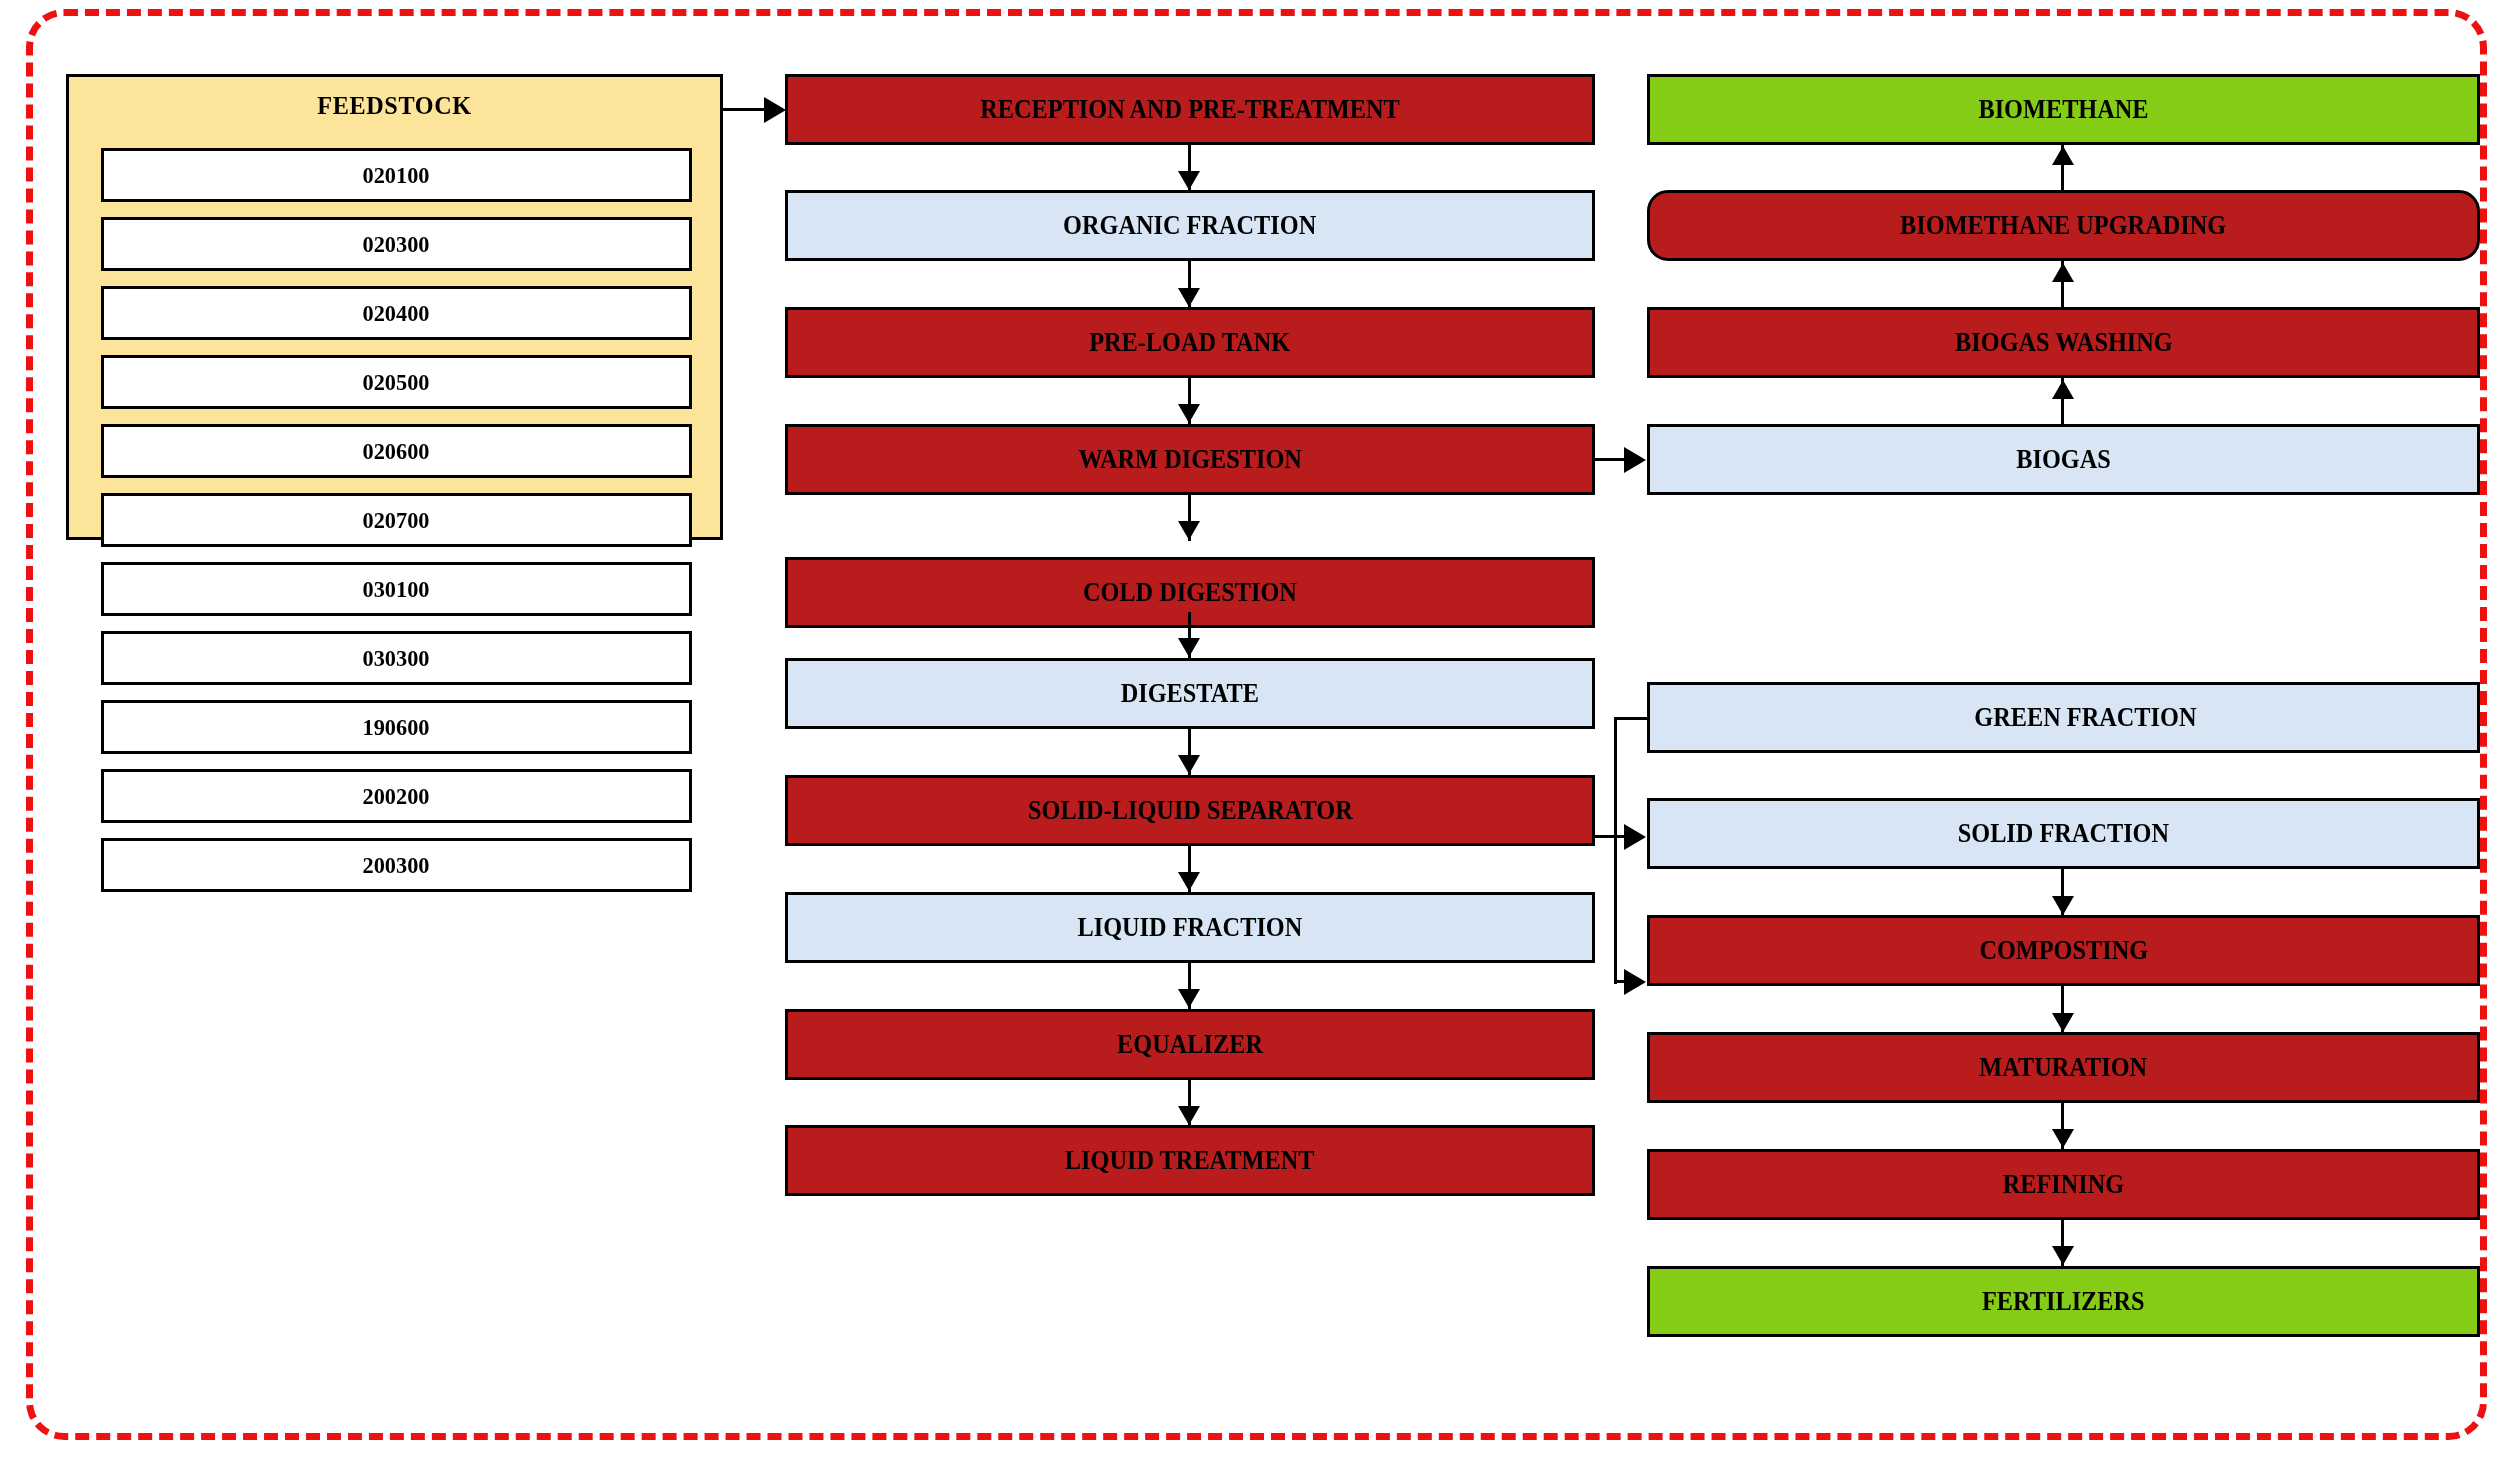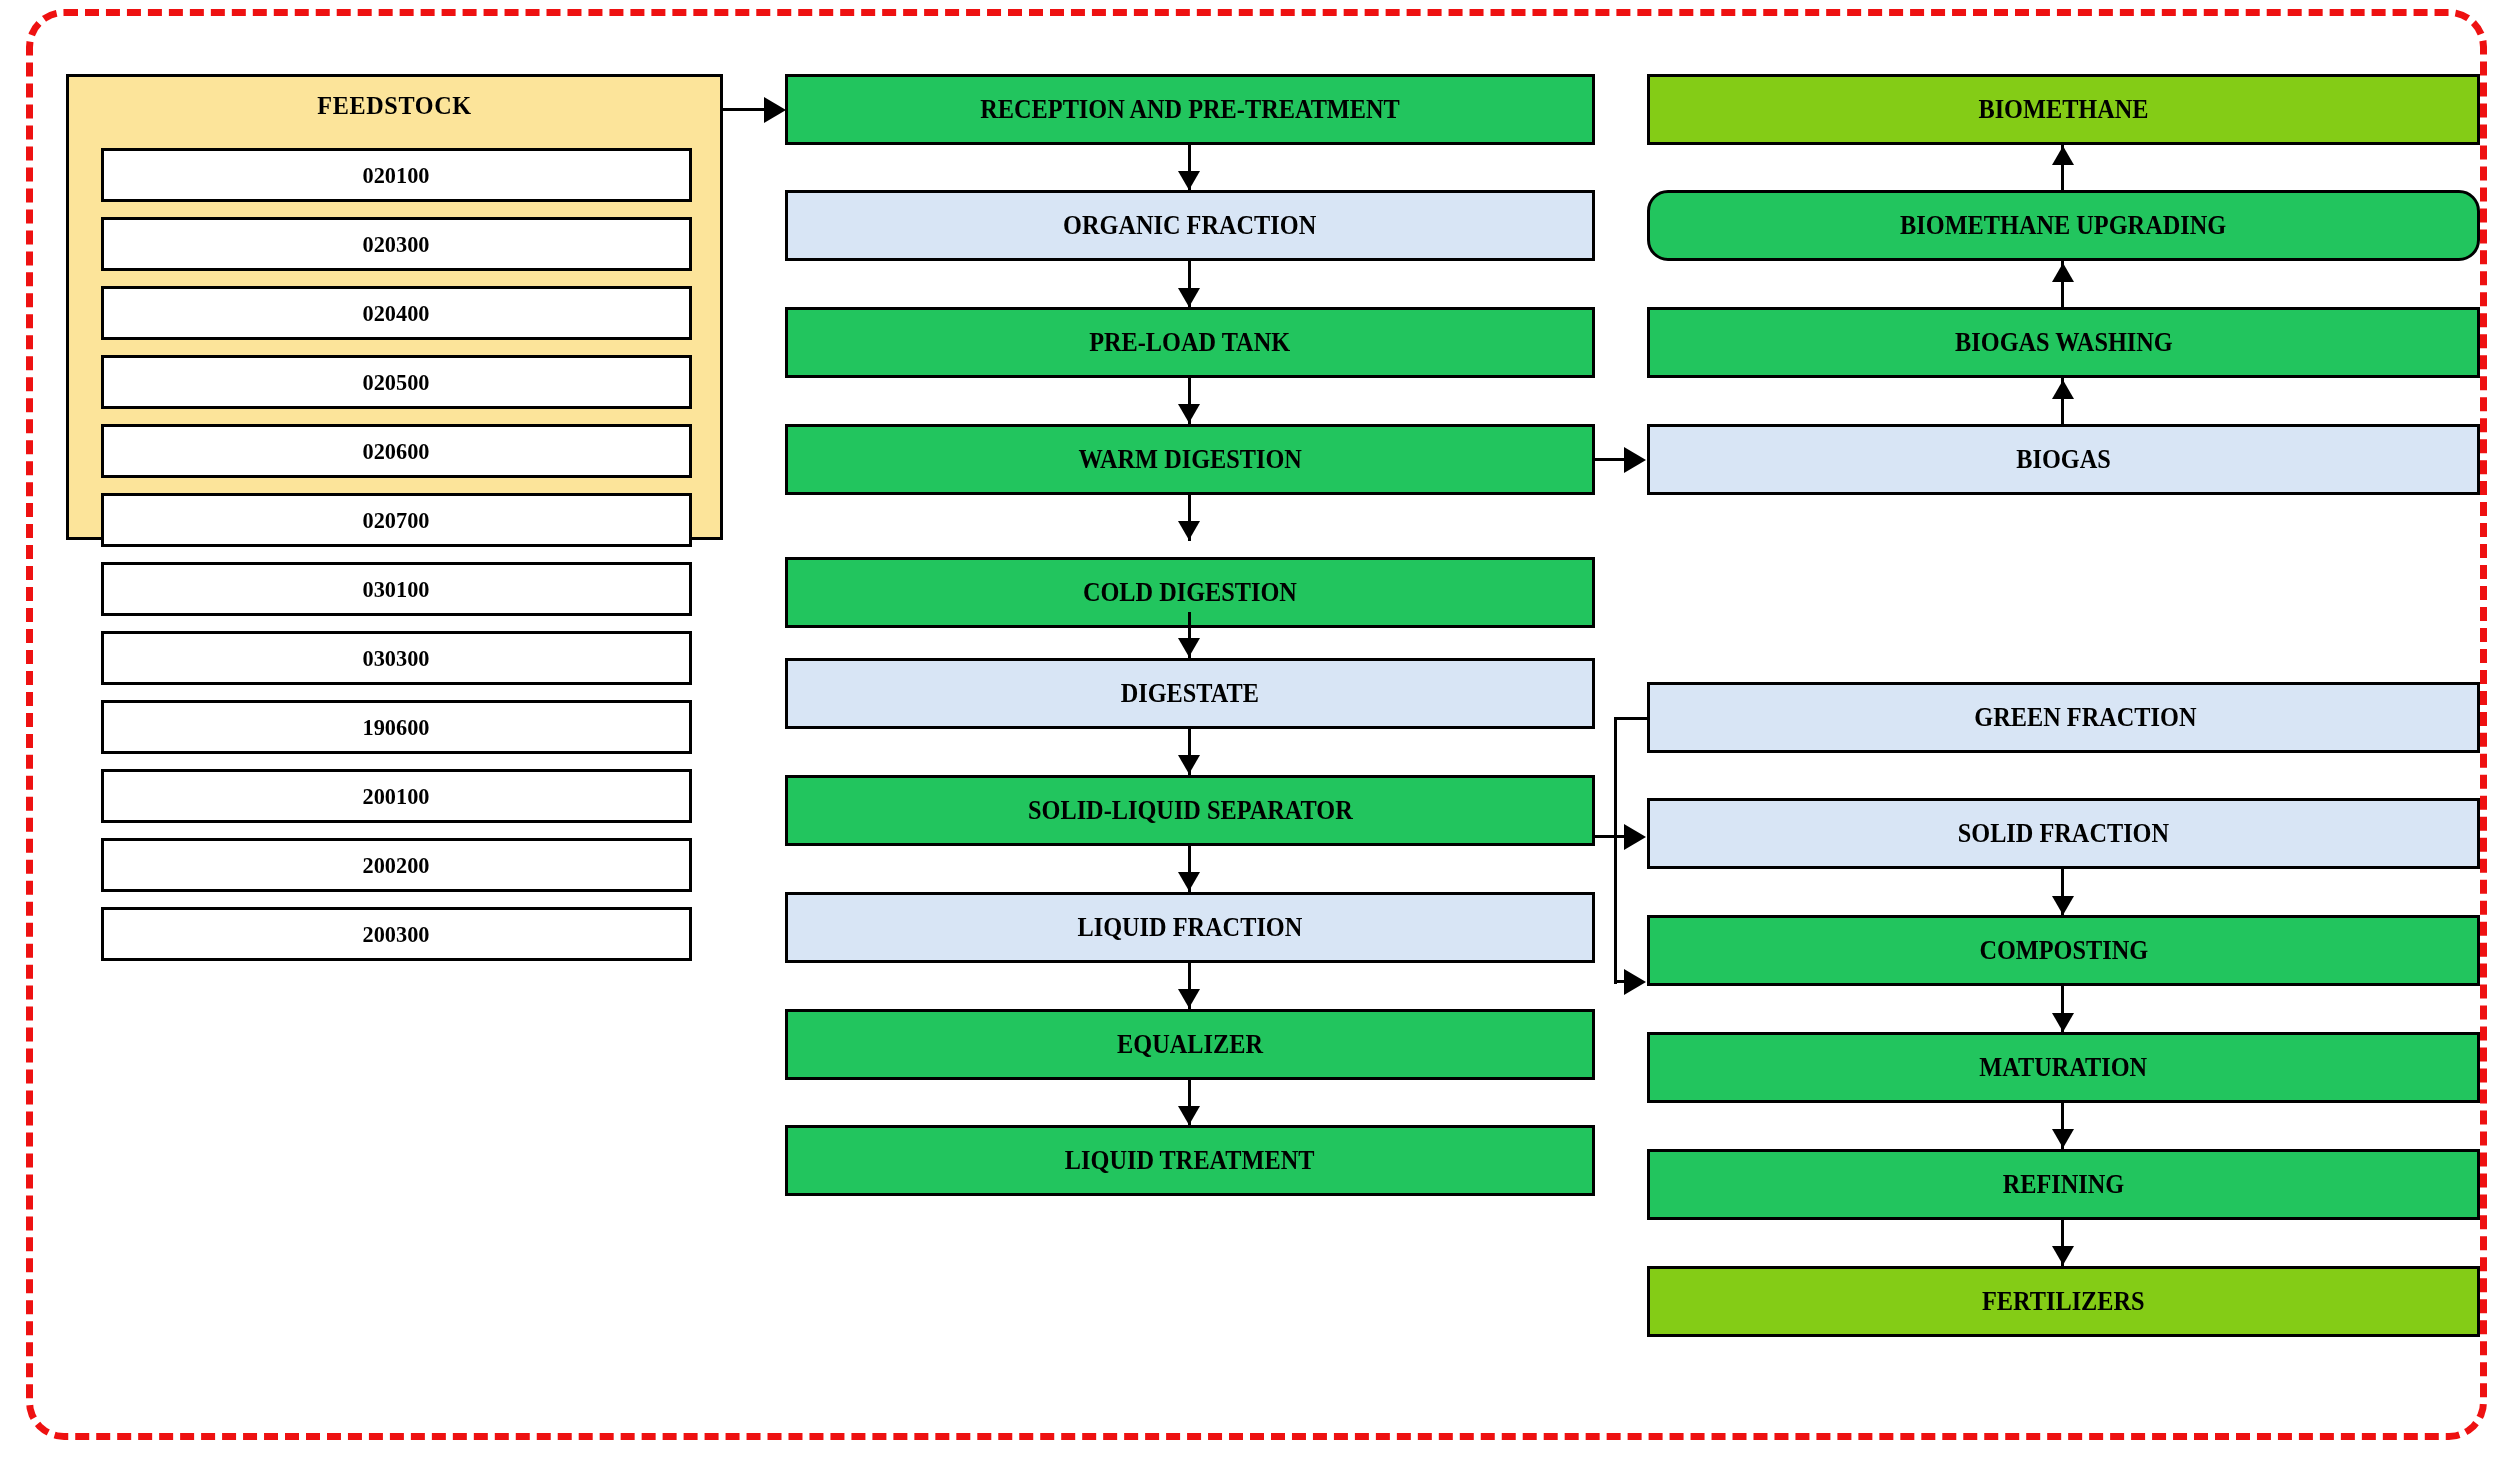--- a/index.html
+++ b/index.html
@@ -37,21 +37,21 @@
   }
   .feedstock-item span{transform:scaleX(0.93);display:inline-block;}
 
   
   .node{
     position:absolute;border:3.3px solid #000;box-sizing:border-box;
     display:flex;align-items:center;justify-content:center;
     font-weight:bold;color:#000;text-align:center;line-height:1;
   }
   .node span{transform:scaleX(0.90);display:inline-block;white-space:nowrap;}
-  .n-process{background:#22c55e;}
+  .n-process{background:#b91c1c;}
   .n-stream{background:#d8e5f5;}
   .n-product{background:#84cc16;justify-content:center;}
 
   
   .vline{position:absolute;background:#000;width:3.3px;}
   .hline{position:absolute;background:#000;height:3.3px;}
   .arrow-down{position:absolute;width:0;height:0;
     border-left:11px solid transparent;border-right:11px solid transparent;
     border-top:19.7px solid #000;}
   .arrow-up{position:absolute;width:0;height:0;
@@ -92,23 +92,20 @@
         <div class="feedstock-item">
           <span>030100</span>
         </div>
         <div class="feedstock-item">
           <span>030300</span>
         </div>
         <div class="feedstock-item">
           <span>190600</span>
         </div>
         <div class="feedstock-item">
-          <span>200100</span>
-        </div>
-        <div class="feedstock-item">
           <span>200200</span>
         </div>
         <div class="feedstock-item">
           <span>200300</span>
         </div>
       </div>
   </div>
 
   <div class="hline" style="left:721px;top:108px;width:46px;"></div>
   <div class="arrow-right" style="left:764px;top:97px;"></div>

